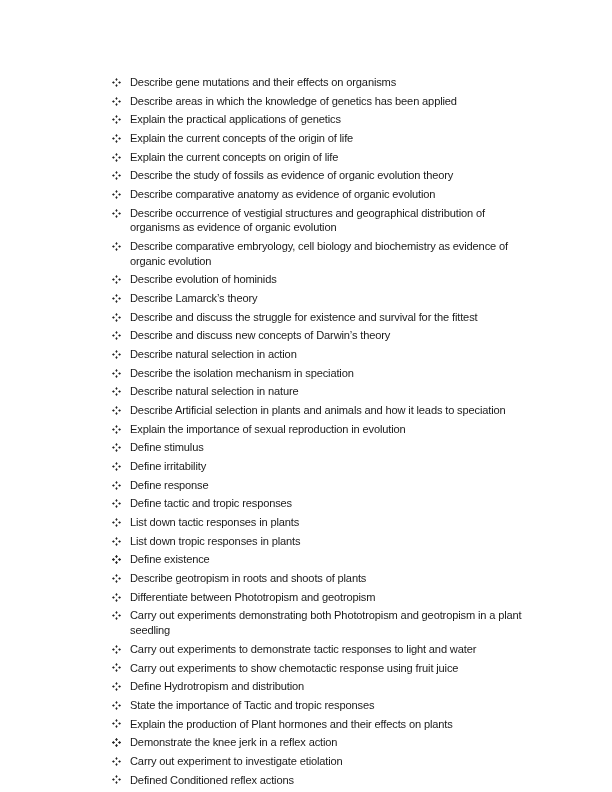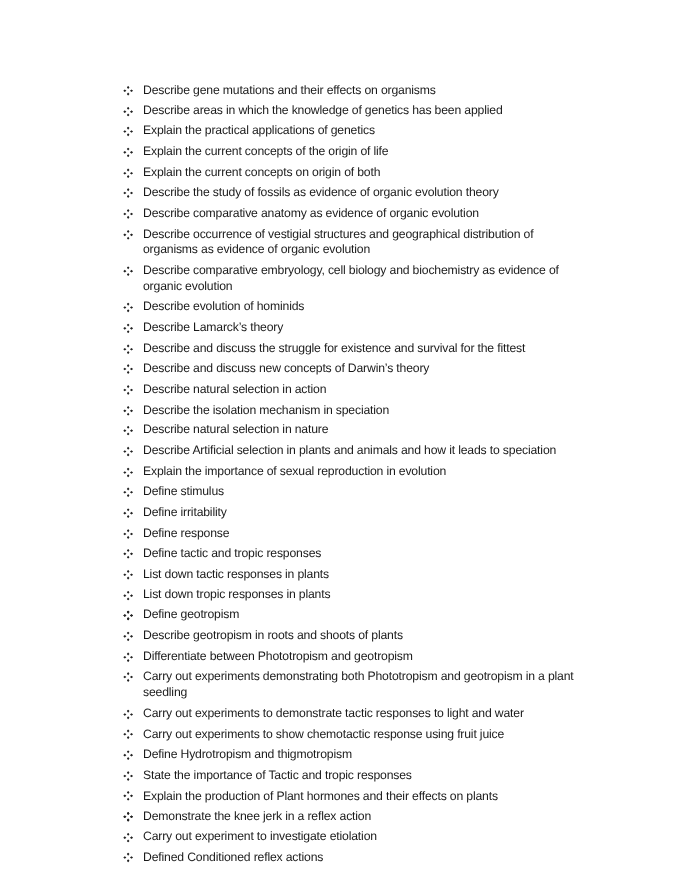--- a/index.html
+++ b/index.html
@@ -112,21 +112,21 @@
 
   <li>
     <span class="bullet">
       <svg viewBox="0 0 10 10" aria-hidden="true">
         <path d="M5 0 L6.3 1.6 L5 3.2 L3.7 1.6 Z" fill="#222"></path>
         <path d="M5 6.8 L6.3 8.4 L5 10 L3.7 8.4 Z" fill="#222"></path>
         <path d="M0 5 L1.6 3.7 L3.2 5 L1.6 6.3 Z" fill="#222"></path>
         <path d="M6.8 5 L8.4 3.7 L10 5 L8.4 6.3 Z" fill="#222"></path>
       </svg>
     </span>
-    <span class="item-text">Explain the current concepts on origin of both</span>
+    <span class="item-text">Explain the current concepts on origin of life</span>
   </li>
 
   <li>
     <span class="bullet">
       <svg viewBox="0 0 10 10" aria-hidden="true">
         <path d="M5 0 L6.3 1.6 L5 3.2 L3.7 1.6 Z" fill="#222"></path>
         <path d="M5 6.8 L6.3 8.4 L5 10 L3.7 8.4 Z" fill="#222"></path>
         <path d="M0 5 L1.6 3.7 L3.2 5 L1.6 6.3 Z" fill="#222"></path>
         <path d="M6.8 5 L8.4 3.7 L10 5 L8.4 6.3 Z" fill="#222"></path>
       </svg>
@@ -363,21 +363,21 @@
 
   <li>
     <span class="bullet">
       <svg viewBox="0 0 10 10" aria-hidden="true">
         <path d="M5 0 L6.3 1.6 L5 3.2 L3.7 1.6 Z" fill="#222"></path>
         <path d="M5 6.8 L6.3 8.4 L5 10 L3.7 8.4 Z" fill="#222"></path>
         <path d="M0 5 L1.6 3.7 L3.2 5 L1.6 6.3 Z" fill="#222"></path>
         <path d="M6.8 5 L8.4 3.7 L10 5 L8.4 6.3 Z" fill="#222"></path>
       </svg>
     </span>
-    <span class="item-text">Define geotropism</span>
+    <span class="item-text">Define existence</span>
   </li>
 
   <li>
     <span class="bullet">
       <svg viewBox="0 0 10 10" aria-hidden="true">
         <path d="M5 0 L6.3 1.6 L5 3.2 L3.7 1.6 Z" fill="#222"></path>
         <path d="M5 6.8 L6.3 8.4 L5 10 L3.7 8.4 Z" fill="#222"></path>
         <path d="M0 5 L1.6 3.7 L3.2 5 L1.6 6.3 Z" fill="#222"></path>
         <path d="M6.8 5 L8.4 3.7 L10 5 L8.4 6.3 Z" fill="#222"></path>
       </svg>
@@ -435,21 +435,21 @@
 
   <li>
     <span class="bullet">
       <svg viewBox="0 0 10 10" aria-hidden="true">
         <path d="M5 0 L6.3 1.6 L5 3.2 L3.7 1.6 Z" fill="#222"></path>
         <path d="M5 6.8 L6.3 8.4 L5 10 L3.7 8.4 Z" fill="#222"></path>
         <path d="M0 5 L1.6 3.7 L3.2 5 L1.6 6.3 Z" fill="#222"></path>
         <path d="M6.8 5 L8.4 3.7 L10 5 L8.4 6.3 Z" fill="#222"></path>
       </svg>
     </span>
-    <span class="item-text">Define Hydrotropism and thigmotropism</span>
+    <span class="item-text">Define Hydrotropism and distribution</span>
   </li>
 
   <li>
     <span class="bullet">
       <svg viewBox="0 0 10 10" aria-hidden="true">
         <path d="M5 0 L6.3 1.6 L5 3.2 L3.7 1.6 Z" fill="#222"></path>
         <path d="M5 6.8 L6.3 8.4 L5 10 L3.7 8.4 Z" fill="#222"></path>
         <path d="M0 5 L1.6 3.7 L3.2 5 L1.6 6.3 Z" fill="#222"></path>
         <path d="M6.8 5 L8.4 3.7 L10 5 L8.4 6.3 Z" fill="#222"></path>
       </svg>

